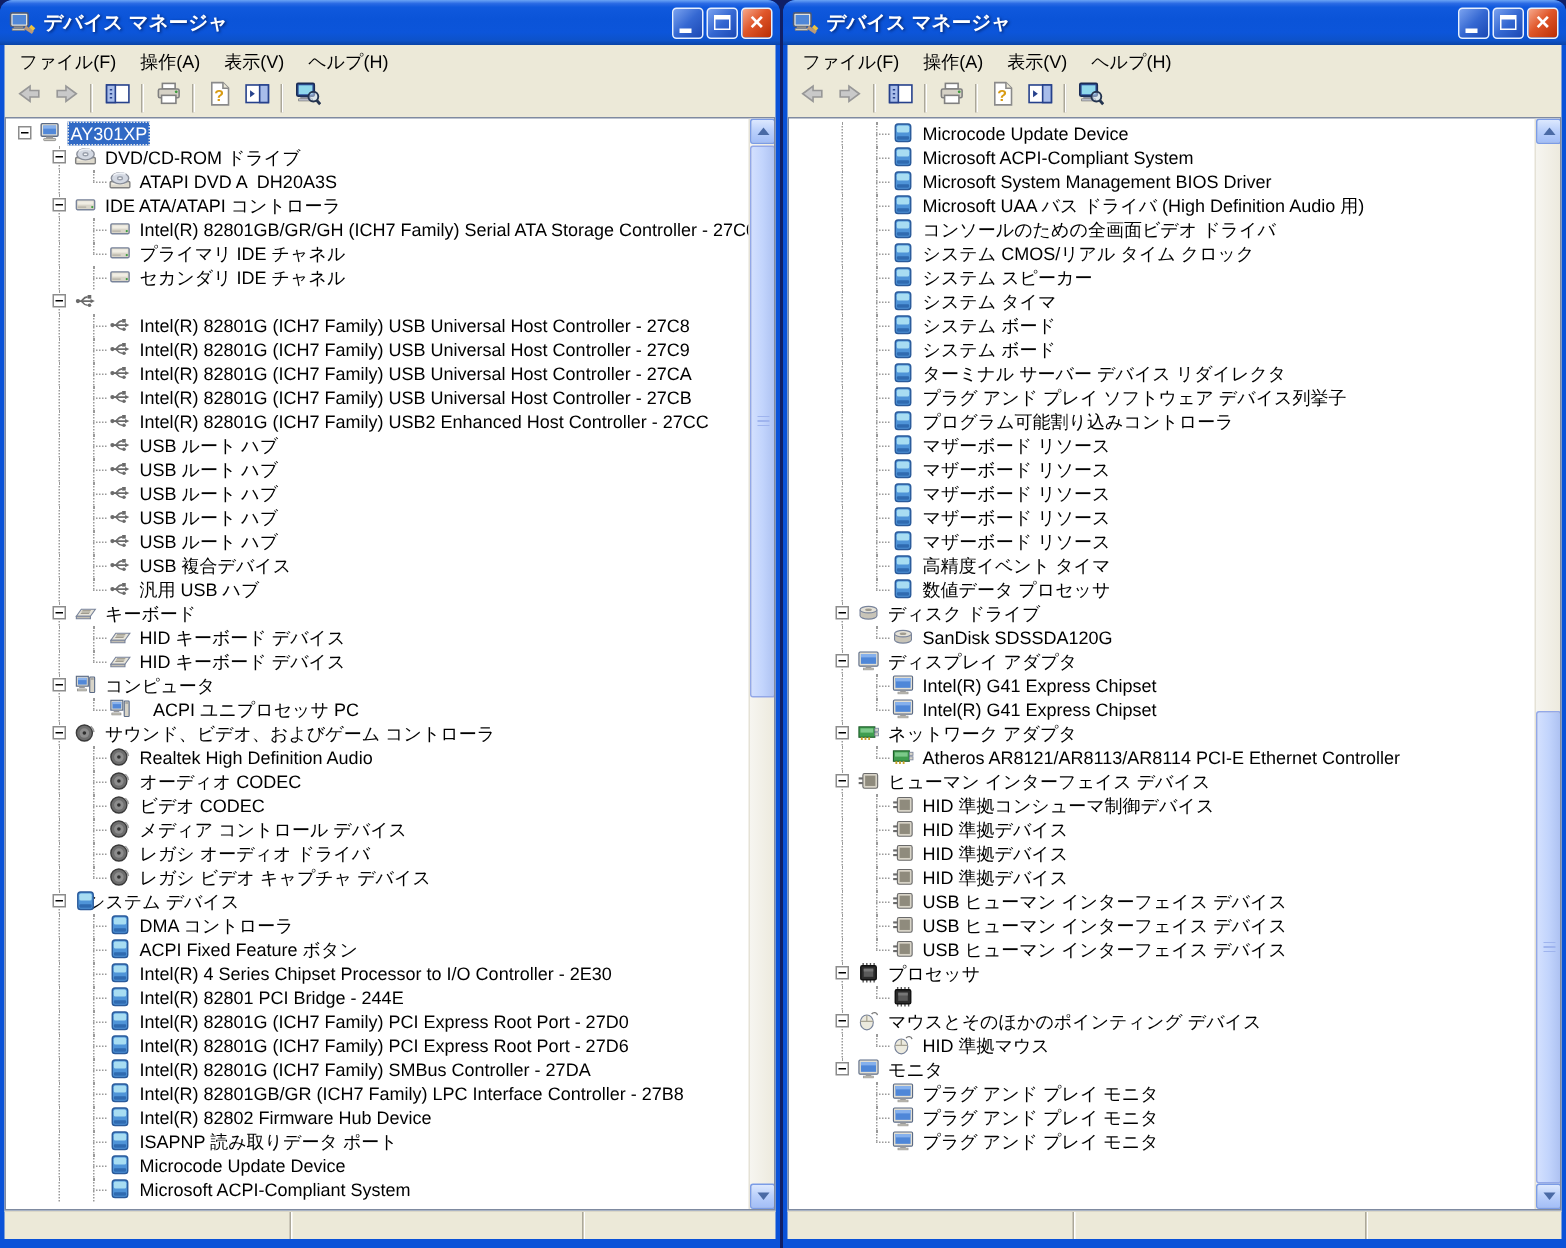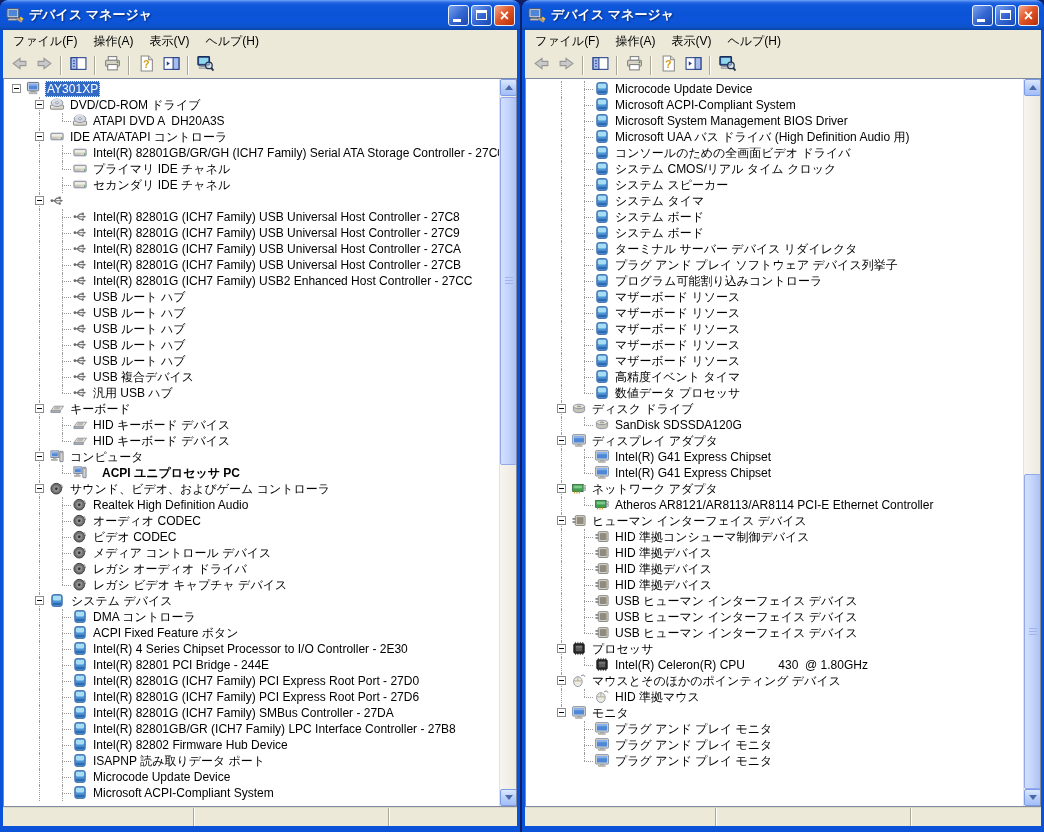--- a/index.html
+++ b/index.html
@@ -512,21 +512,21 @@
             <span class="stub" style="left: 58px; width: 9px;"></span>
             <span class="ticon" style="left: 68px;"><svg viewBox="0 0 16 16">
                 <rect x="1.5" y="2" width="8.5" height="7" fill="#e2dfd4" stroke="#5a6a85" stroke-width="0.8"></rect>
                 <rect x="2.6" y="3.1" width="6.3" height="4.8" fill="#5288d8"></rect>
                 <rect x="2.6" y="3.1" width="6.3" height="1.6" fill="#8ab2ec"></rect>
                 <rect x="11" y="2.5" width="3.5" height="11" rx="0.5" fill="#d8d4c8" stroke="#5a6a85" stroke-width="0.8"></rect>
                 <rect x="11.8" y="3.5" width="2" height="0.8" fill="#8a8a8a"></rect>
                 <rect x="3.5" y="9.5" width="4" height="0.9" fill="#9a9a9a"></rect>
                 <rect x="2.2" y="11" width="6.5" height="1.4" fill="#cfccc0" stroke="#777" stroke-width="0.4"></rect>
               </svg></span>
-            <span class="tlabel" style="left: 96px; font-weight: bold;">ACPI ユニプロセッサ PC</span>
+            <span class="tlabel" style="left: 96px;">ACPI ユニプロセッサ PC</span>
           </div>
           <div class="trow">
             <span class="guide" style="left: 35px; height: 16px;"></span>
             <span class="ebox" style="left: 31px;"></span>
             <span class="ticon" style="left: 45px;"><svg viewBox="0 0 16 16">
                 <circle cx="7.2" cy="8.2" r="5.7" fill="#6e6e6e" stroke="#3a3a3a"></circle>
                 <circle cx="7.2" cy="8.2" r="3.4" fill="#8d8d8d"></circle>
                 <circle cx="7.2" cy="8.2" r="1.3" fill="#2e2e2e"></circle>
                 <path d="M11.8 3.4 a6.5 6.5 0 0 1 2.2 4.2" stroke="#9a9a9a" fill="none" stroke-width="1.1"></path>
               </svg></span>
@@ -605,21 +605,21 @@
             <span class="tlabel" style="left: 87px;">レガシ ビデオ キャプチャ デバイス</span>
           </div>
           <div class="trow">
             <span class="guide" style="left: 35px; height: 16px;"></span>
             <span class="ebox" style="left: 31px;"></span>
             <span class="ticon" style="left: 45px;"><svg viewBox="0 0 16 16">
                 <rect x="2.5" y="1.8" width="11" height="12.4" rx="2" fill="#4f94d8" stroke="#2a5a9a"></rect>
                 <rect x="3.6" y="2.9" width="8.8" height="5" rx="1.2" fill="#a8ddf2"></rect>
                 <rect x="3.6" y="10.5" width="8.8" height="2.4" rx="0.8" fill="#2f6ab0"></rect>
               </svg></span>
-            <span class="tlabel" style="left: 65px;">システム デバイス</span>
+            <span class="tlabel" style="left: 52px;">システム デバイス</span>
           </div>
           <div class="trow">
             <span class="guide" style="left: 35px; height: 16px;"></span>
             <span class="guide" style="left: 58px; height: 16px;"></span>
             <span class="stub" style="left: 58px; width: 9px;"></span>
             <span class="ticon" style="left: 68px;"><svg viewBox="0 0 16 16">
                 <rect x="2.5" y="1.8" width="11" height="12.4" rx="2" fill="#4f94d8" stroke="#2a5a9a"></rect>
                 <rect x="3.6" y="2.9" width="8.8" height="5" rx="1.2" fill="#a8ddf2"></rect>
                 <rect x="3.6" y="10.5" width="8.8" height="2.4" rx="0.8" fill="#2f6ab0"></rect>
               </svg></span>
@@ -1264,21 +1264,20 @@
             <span class="guide" style="left: 58px; height: 8px;"></span>
             <span class="stub" style="left: 58px; width: 9px;"></span>
             <span class="ticon" style="left: 68px;"><svg viewBox="0 0 16 16">
                 <g stroke="#555" stroke-width="1">
                   <path d="M4.2 1 v2 M6.8 1 v2 M9.4 1 v2 M12 1 v2 M4.2 13 v2 M6.8 13 v2 M9.4 13 v2 M12 13 v2"></path>
                 </g>
                 <rect x="2.5" y="3" width="11" height="10" rx="1" fill="#2b2b2b" stroke="#111"></rect>
                 <rect x="4.6" y="5.1" width="6.8" height="5.8" fill="#5a5a5a"></rect>
                 <rect x="4.6" y="5.1" width="6.8" height="2" fill="#777"></rect>
               </svg></span>
-            <span class="tlabel" style="left: 87px;">Intel(R) Celeron(R) CPU          430  @ 1.80GHz</span>
           </div>
           <div class="trow">
             <span class="guide" style="left: 35px; height: 16px;"></span>
             <span class="ebox" style="left: 31px;"></span>
             <span class="ticon" style="left: 45px;"><svg viewBox="0 0 16 16">
                 <path d="M10.2 3.2 C11.5 1.6 14 2 14.4 4" fill="none" stroke="#7a7a7a" stroke-width="1"></path>
                 <ellipse cx="6.8" cy="9.2" rx="4.6" ry="5.3" fill="#eceade" stroke="#78839a" stroke-width="0.8"></ellipse>
                 <path d="M6.8 3.9 V8.4 M2.3 8.4 H11.3" stroke="#a8a494" fill="none" stroke-width="0.9"></path>
               </svg></span>
             <span class="tlabel" style="left: 64px;">マウスとそのほかのポインティング デバイス</span>

